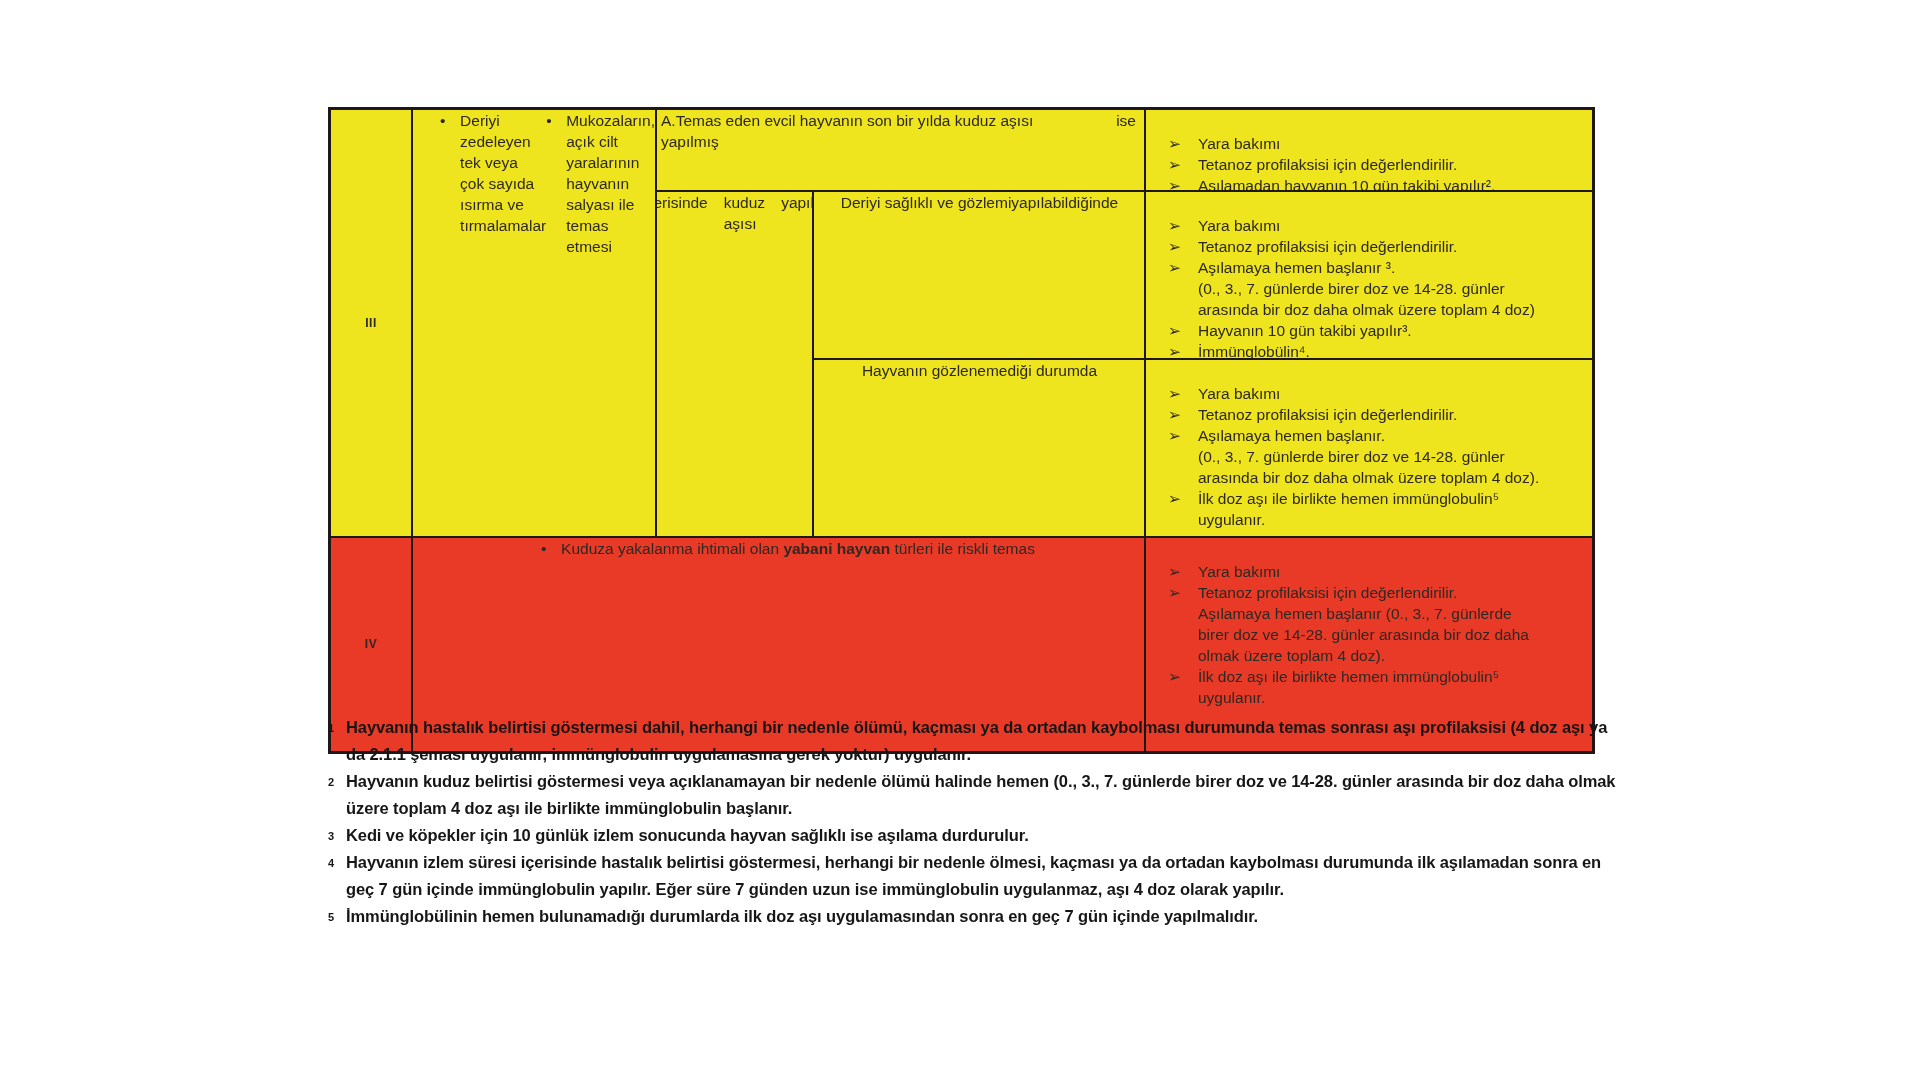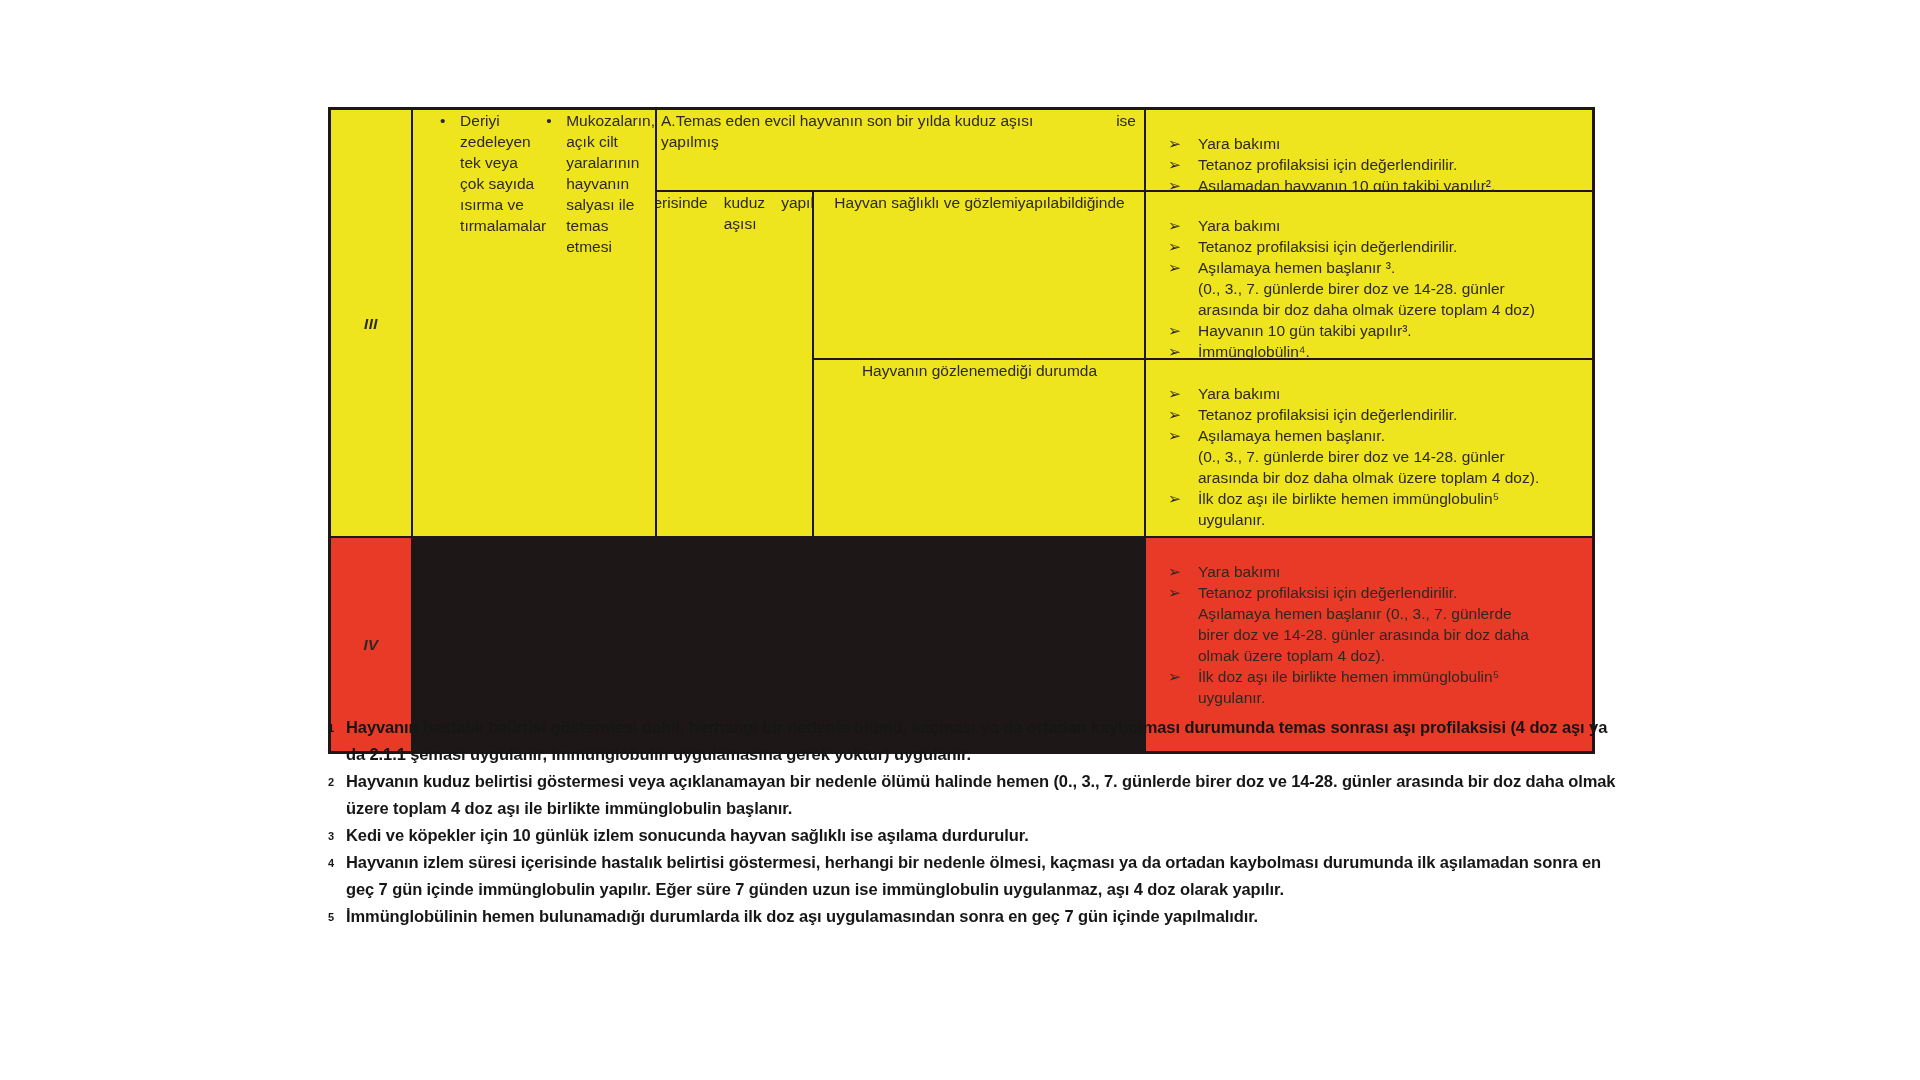--- a/index.html
+++ b/index.html
@@ -20,21 +20,21 @@
     background:var(--border);border:3px solid var(--border);
     display:grid;
     grid-template-columns:80px 242px 155px 330px 1fr;
     grid-template-rows:80px 166px 176px 1fr;
     gap:2px;
   }
   .cell{background:var(--yellow);font-size:15.5px;line-height:21px;overflow:hidden;}
   .cell.red{background:var(--red);}
   .vc{display:flex;flex-direction:row;justify-content:center;}
   .hc{align-items:center;text-align:center;}
-  .roman{font-weight:bold;font-size:15px;letter-spacing:.5px;font-style:italic;}
+  .roman{font-weight:bold;font-size:12px;letter-spacing:.5px;}
   
   .wounds{padding-left:18px;padding-right:8px;}
   .w-item{padding-left:20px;text-indent:-20px;}
   .w-mk{display:inline-block;width:20px;text-indent:0;}
   
   .casea{padding-left:4px;padding-right:8px;}
   .casea .ln.ind{padding-left:28px;}
   .caseb{padding-left:4px;padding-right:20px;}
   .caseb .ln.ind{padding-left:16px;}
   .plaincell{padding-left:5px;padding-right:4px;}
@@ -111,21 +111,21 @@
 
       <div class="ln ind">yapılmamış</div>
 
       <div class="ln ind">veya</div>
 
       <div class="ln ind">bilinmiyorsa</div>
     </div>
 
   <div class="cell vc plaincell" style="grid-column:4;grid-row:2;">
 
-      <div class="ln">Hayvan sağlıklı ve gözlemi</div>
+      <div class="ln">Deriyi sağlıklı ve gözlemi</div>
 
       <div class="ln">yapılabildiğinde</div>
     </div>
 
   <div class="cell result" style="grid-column:5;grid-row:2;">
 
       <div class="r-item">
         <span class="mk">➢</span><span>Yara bakımı</span>
       </div>
 
@@ -187,20 +187,25 @@
 
       <div class="r-item">
         <span class="mk"></span><span>uygulanır.</span>
       </div>
     </div>
 
   <div class="cell red vc hc" style="grid-column:1;grid-row:4;">
     <div class="roman">IV</div>
   </div>
 
+  <div class="cell red vc ivdesc" style="grid-column:2/5;grid-row:4;">
+    <div class="w-item">
+      <span class="w-mk">•</span><span>Kuduza yakalanma ihtimali olan </span><b>yabani hayvan</b><span> türleri ile riskli temas</span>
+    </div>
+  </div>
 
   <div class="cell red result" style="grid-column:5;grid-row:4;">
 
       <div class="r-item">
         <span class="mk">➢</span><span>Yara bakımı</span>
       </div>
 
       <div class="r-item">
         <span class="mk">➢</span><span>Tetanoz profilaksisi için değerlendirilir.</span>
       </div>

